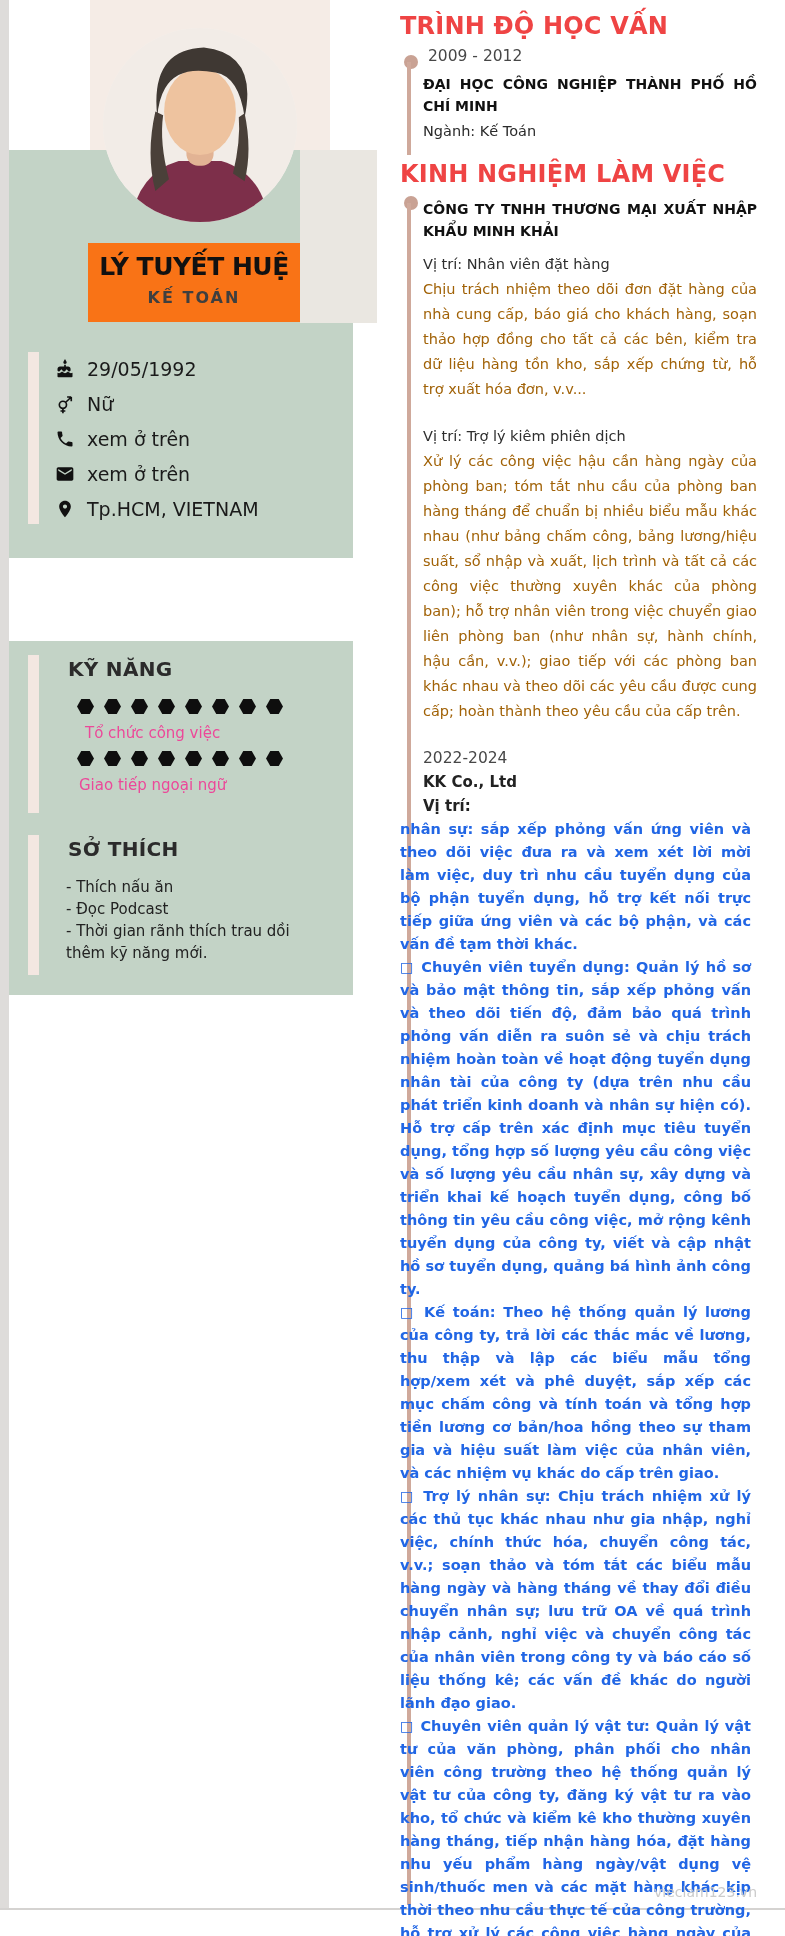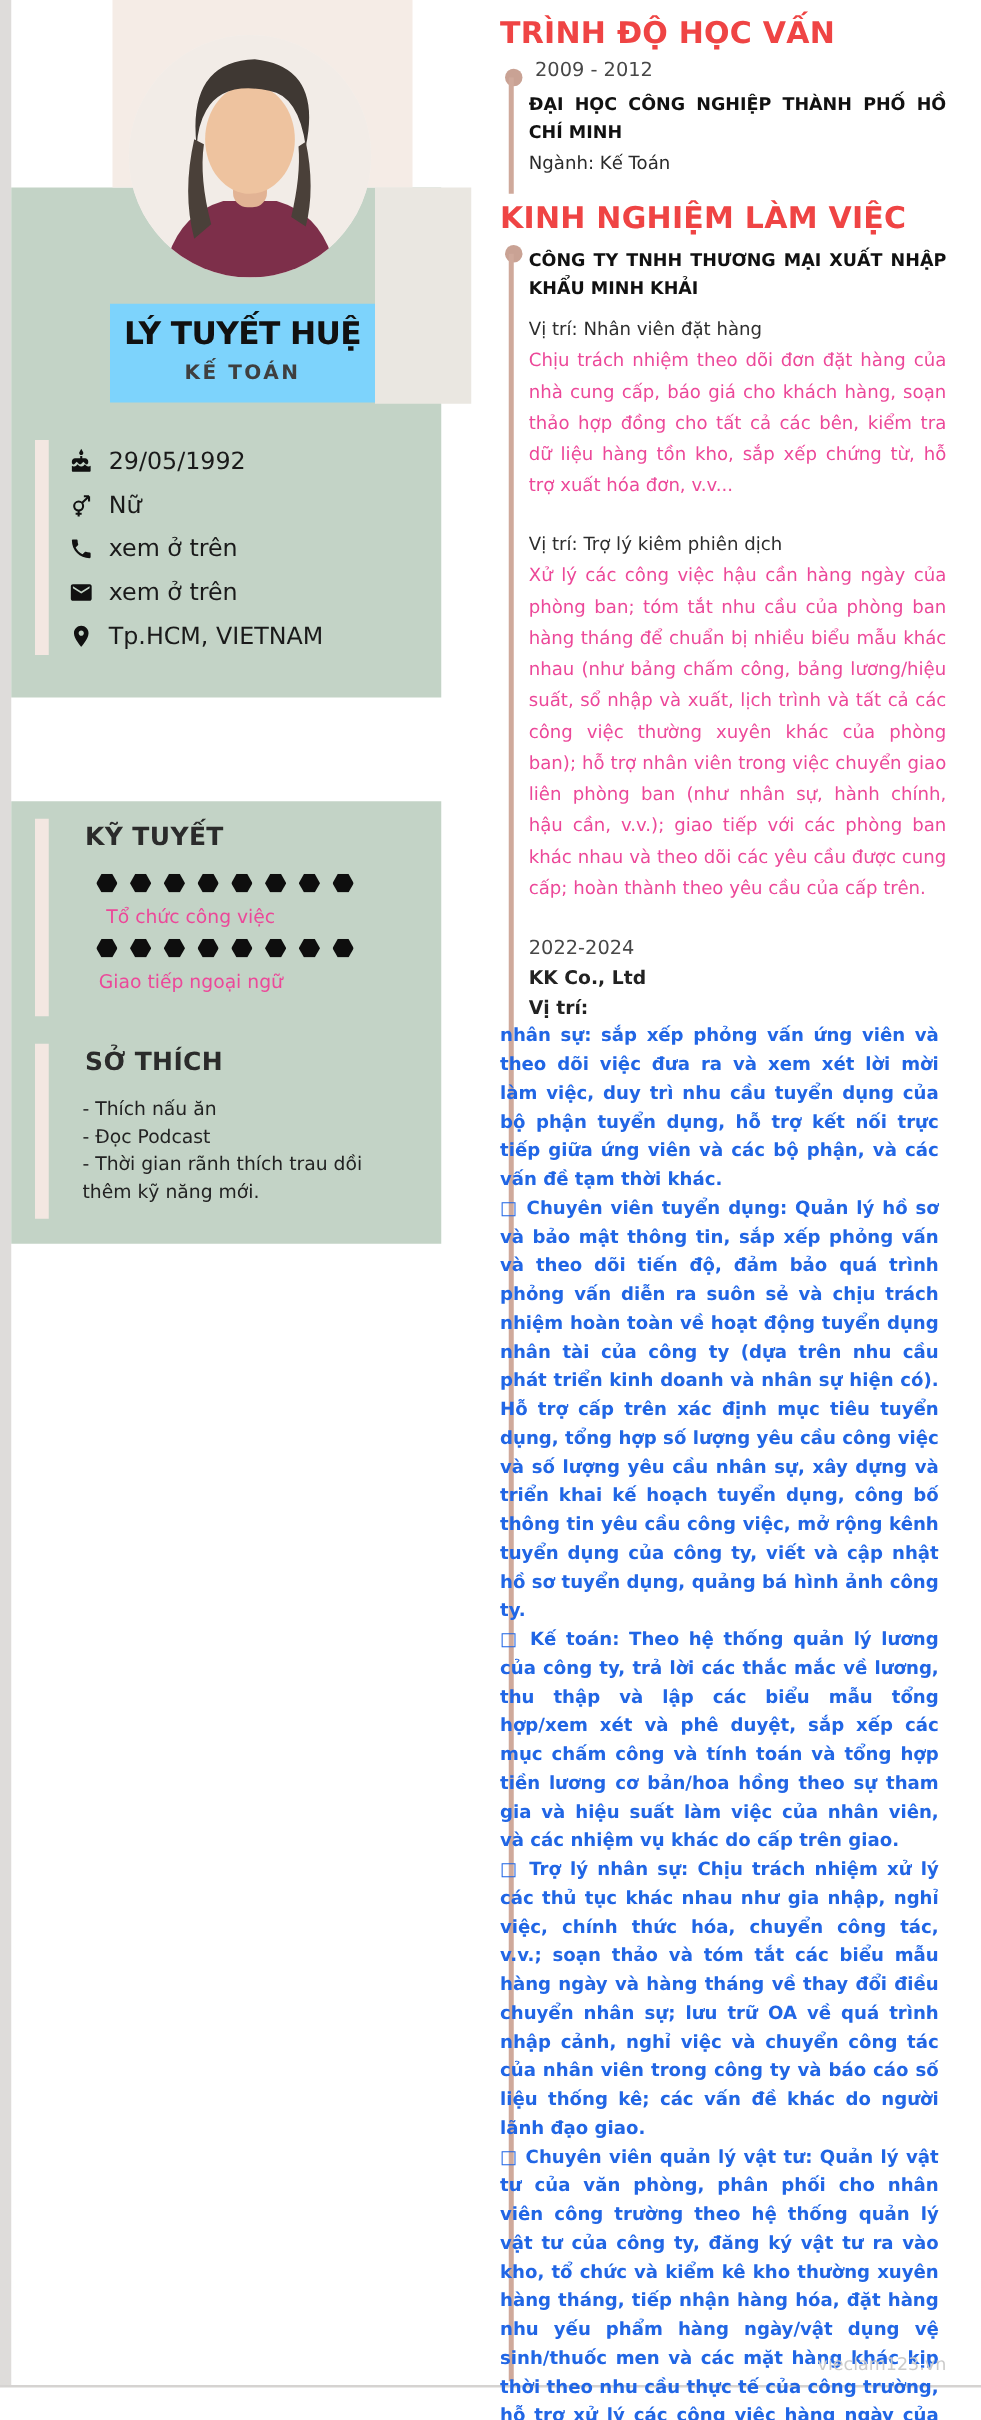--- a/index.html
+++ b/index.html
@@ -6,21 +6,21 @@
   body{width:785px;height:1936px;overflow:hidden;font-family:"DejaVu Sans","Liberation Sans",sans-serif;color:#222;}
   .canvas{position:relative;width:785px;height:1936px;}
   .abs{position:absolute;}
   
   .gutter{left:0;top:0;width:9px;height:1908px;background:#dedcda;}
   .bottom-border{left:0;top:1908px;width:785px;height:2px;background:#d5d3d1;}
   
   .pink-block{left:90px;top:0;width:240px;height:150px;background:#f5ece6;}
   .green-block-1{left:9px;top:150px;width:344px;height:408px;background:#c3d3c6;}
   .beige-block{left:300px;top:150px;width:77px;height:173px;background:#eae7e1;}
-  .name-band{left:88px;top:243px;width:212px;height:79px;background:#7dd3fc;text-align:center;}
+  .name-band{left:88px;top:243px;width:212px;height:79px;background:#f97316;text-align:center;}
   .person-name{margin-top:9px;font-size:25px;font-weight:bold;letter-spacing:-0.5px;color:#111;}
   .person-title{margin-top:7px;font-size:16px;font-weight:bold;letter-spacing:2px;color:#3f3f3f;}
   .photo-wrap{left:103px;top:28px;width:194px;height:194px;border-radius:50%;overflow:hidden;background:#f4efeb;}
   .strip{width:11px;background:#f3e7e1;}
   .strip1{left:28px;top:352px;height:172px;}
   .strip2{left:28px;top:655px;height:158px;}
   .strip3{left:28px;top:835px;height:140px;}
   .contact{left:55px;top:351px;width:280px;}
   .contact-row{display:flex;align-items:center;height:35px;}
   .contact-row svg{width:20px;height:20px;flex:0 0 20px;}
@@ -49,21 +49,21 @@
   .exp-line{left:407px;top:203px;height:1702px;}
   .edu-content{left:423px;top:47px;width:334px;}
   .date-line{font-size:15.5px;color:#474747;}
   .edu-content .date-line{padding-left:5px;margin-bottom:8px;}
   .org-name{font-size:14px;font-weight:bold;color:#111;line-height:22px;text-align:justify;}
   .edu-detail{font-size:14.5px;line-height:21px;color:#2b2b2b;margin-top:4px;}
   .exp-content{left:400px;top:190px;width:357px;}
   .indent{padding-left:23px;}
   .period-row{display:flex;justify-content:space-between;align-items:baseline;}
   .level-badge{color:#2166e5;font-weight:bold;font-size:15.5px;display:inline-block;width:110px;text-align:justify;text-align-last:justify;}
-  .body-text{font-size:14.5px;line-height:25px;color:#ec4899;text-align:justify;}
+  .body-text{font-size:14.5px;line-height:25px;color:#a16207;text-align:justify;}
   .company{margin-top:8px;}
   .position-line{font-size:14.5px;line-height:25px;color:#2e2e2e;}
   .gap22{height:22px;}
   .gap10{height:10px;}
   .bold-line{font-size:15px;font-weight:bold;color:#222;line-height:24px;}
   .blue-para{font-size:14.5px;font-weight:bold;color:#2166e5;line-height:23px;text-align:justify;width:351px;}
   .watermark{left:600px;top:1884px;width:157px;text-align:right;font-size:14px;color:#cbcbcb;}
 </style>
 </head>
 <body>
@@ -126,21 +126,21 @@
     <div class="contact-row">
       <svg viewBox="0 0 24 24">
           <path fill="#111" d="M12 2C8.13 2 5 5.13 5 9c0 5.25 7 13 7 13s7-7.75 7-13c0-3.87-3.13-7-7-7zm0 9.5c-1.38 0-2.5-1.12-2.5-2.5s1.12-2.5 2.5-2.5 2.5 1.12 2.5 2.5-1.12 2.5-2.5 2.5z"></path>
         </svg>
       <span class="contact-text">Tp.HCM, VIETNAM</span>
     </div>
   </div>
 
   <div class="abs green-block-2"></div>
   <div class="abs strip strip2"></div>
-  <div class="abs side-heading kynang-h">KỸ TUYẾT</div>
+  <div class="abs side-heading kynang-h">KỸ NĂNG</div>
   <div class="abs dots dots1">
     <span class="hex"></span>
       <span class="hex"></span>
       <span class="hex"></span>
       <span class="hex"></span>
       <span class="hex"></span>
       <span class="hex"></span>
       <span class="hex"></span>
       <span class="hex"></span>
   </div>

